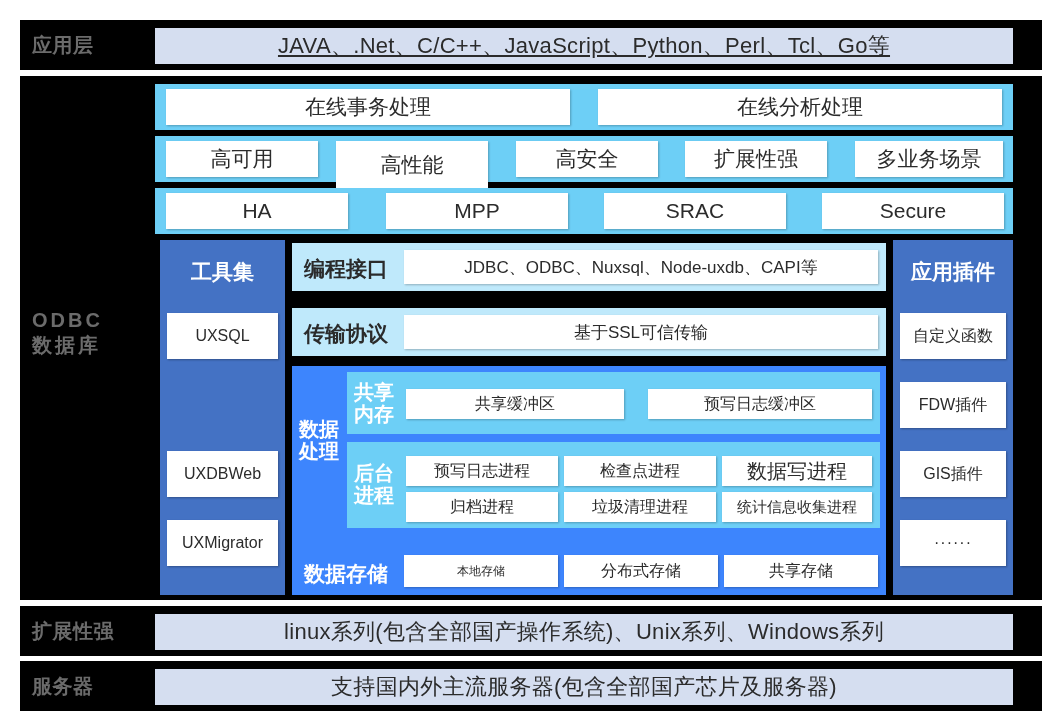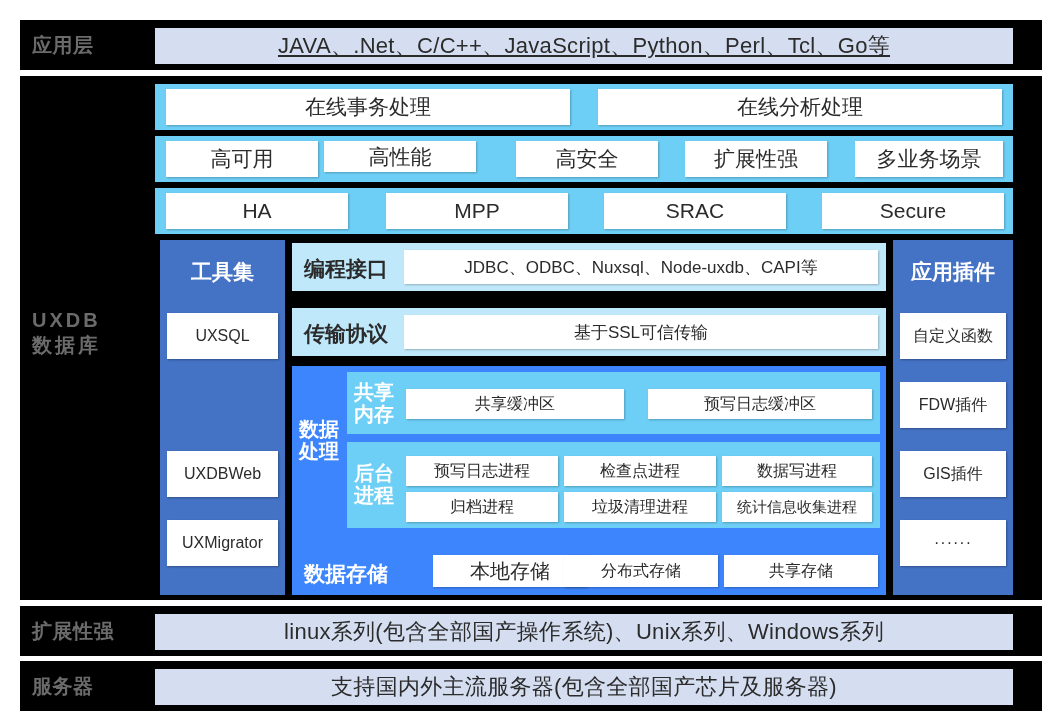--- a/index.html
+++ b/index.html
@@ -129,30 +129,30 @@
 </head>
 <body>
 
 <div id="diagram">
 
   <div class="panel" style="left:20px; top:20px; width:1022px; height:50px;"></div>
   <div class="row-label" style="left:32px; top:33px; width:120px; font-size:20px;">应用层</div>
   <div class="lav-bar" style="left:155px; top:28px; width:858px; height:36px;text-decoration:underline;">JAVA、.Net、C/C++、JavaScript、Python、Perl、Tcl、Go等</div>
 
   <div class="panel" style="left:20px; top:76px; width:1022px; height:524px;"></div>
-  <div class="row-label" style="left:32px; top:308px; width:130px; font-size:20px; letter-spacing:3px;">UXDB
+  <div class="row-label" style="left:32px; top:308px; width:130px; font-size:20px; letter-spacing:3px;">ODBC
 数据库</div>
 
   <div class="cyan-band" style="left:155px; top:84px; width:858px; height:46px;"></div>
   <div class="white-chip" style="position:absolute; left:166px; top:89px; width:404px; height:36px; font-size:21px;">在线事务处理</div>
   <div class="white-chip" style="position:absolute; left:598px; top:89px; width:404px; height:36px; font-size:21px;">在线分析处理</div>
 
   <div class="cyan-band" style="left:155px; top:136px; width:858px; height:46px;"></div>
   <div class="white-chip" style="position:absolute; left:166px; top:141px; width:152px; height:36px; font-size:21px;">高可用</div>
-  <div class="white-chip" style="position:absolute; left:324px; top:141px; width:152px; height:31px; font-size:21px;">高性能</div>
+  <div class="white-chip" style="position:absolute; left:336px; top:141px; width:152px; height:47px; font-size:21px;">高性能</div>
   <div class="white-chip" style="position:absolute; left:516px; top:141px; width:142px; height:36px; font-size:21px;">高安全</div>
   <div class="white-chip" style="position:absolute; left:685px; top:141px; width:142px; height:36px; font-size:21px;">扩展性强</div>
   <div class="white-chip" style="position:absolute; left:855px; top:141px; width:148px; height:36px; font-size:21px;">多业务场景</div>
 
   <div class="cyan-band" style="left:155px; top:188px; width:858px; height:46px;"></div>
   <div class="white-chip" style="position:absolute; left:166px; top:193px; width:182px; height:36px; font-size:21px;">HA</div>
   <div class="white-chip" style="position:absolute; left:386px; top:193px; width:182px; height:36px; font-size:21px;">MPP</div>
   <div class="white-chip" style="position:absolute; left:604px; top:193px; width:182px; height:36px; font-size:21px;">SRAC</div>
   <div class="white-chip" style="position:absolute; left:822px; top:193px; width:182px; height:36px; font-size:21px;">Secure</div>
 
@@ -186,28 +186,28 @@
   <div class="dp-sub-tag" style="left:352px; top:381px; width:44px;">共享
 内存</div>
   <div class="white-chip" style="position:absolute; left:406px; top:389px; width:218px; height:30px; font-size:16px;">共享缓冲区</div>
   <div class="white-chip" style="position:absolute; left:648px; top:389px; width:224px; height:30px; font-size:16px;">预写日志缓冲区</div>
 
   <div class="dp-sub" style="left:347px; top:442px; width:533px; height:86px;"></div>
   <div class="dp-sub-tag" style="left:352px; top:462px; width:44px;">后台
 进程</div>
   <div class="white-chip" style="position:absolute; left:406px; top:456px; width:152px; height:30px; font-size:16px;">预写日志进程</div>
   <div class="white-chip" style="position:absolute; left:564px; top:456px; width:152px; height:30px; font-size:16px;">检查点进程</div>
-  <div class="white-chip" style="position:absolute; left:722px; top:456px; width:150px; height:30px; font-size:16px;">数据写进程</div>
+  <div class="white-chip" style="position:absolute; left:722px; top:456px; width:150px; height:30px; font-size:20px;">数据写进程</div>
   <div class="white-chip" style="position:absolute; left:406px; top:492px; width:152px; height:30px; font-size:16px;">归档进程</div>
   <div class="white-chip" style="position:absolute; left:564px; top:492px; width:152px; height:30px; font-size:16px;">垃圾清理进程</div>
   <div class="white-chip" style="position:absolute; left:722px; top:492px; width:150px; height:30px; font-size:15px;">统计信息收集进程</div>
 
   <div class="store-row" style="left:292px; top:548px; width:594px; height:47px;"></div>
   <div style="position:absolute; left:296px; top:560px; width:100px; color:#ffffff; font-size:21px; font-weight:bold; text-align:center;">数据存储</div>
-  <div class="white-chip" style="position:absolute; left:404px; top:555px; width:154px; height:32px; font-size:20px;margin-left:29px;">本地存储</div>
+  <div class="white-chip" style="position:absolute; left:404px; top:555px; width:154px; height:32px; font-size:12px;">本地存储</div>
   <div class="white-chip" style="position:absolute; left:564px; top:555px; width:154px; height:32px; font-size:16px;">分布式存储</div>
   <div class="white-chip" style="position:absolute; left:724px; top:555px; width:154px; height:32px; font-size:16px;">共享存储</div>
 
   <div class="panel" style="left:20px; top:606px; width:1022px; height:50px;"></div>
   <div class="row-label" style="left:32px; top:619px; width:130px; font-size:20px;">扩展性强</div>
   <div class="lav-bar" style="left:155px; top:614px; width:858px; height:36px;">linux系列(包含全部国产操作系统)、Unix系列、Windows系列</div>
 
   <div class="panel" style="left:20px; top:661px; width:1022px; height:50px;"></div>
   <div class="row-label" style="left:32px; top:674px; width:130px; font-size:20px;">服务器</div>
   <div class="lav-bar" style="left:155px; top:669px; width:858px; height:36px;">支持国内外主流服务器(包含全部国产芯片及服务器)</div>

